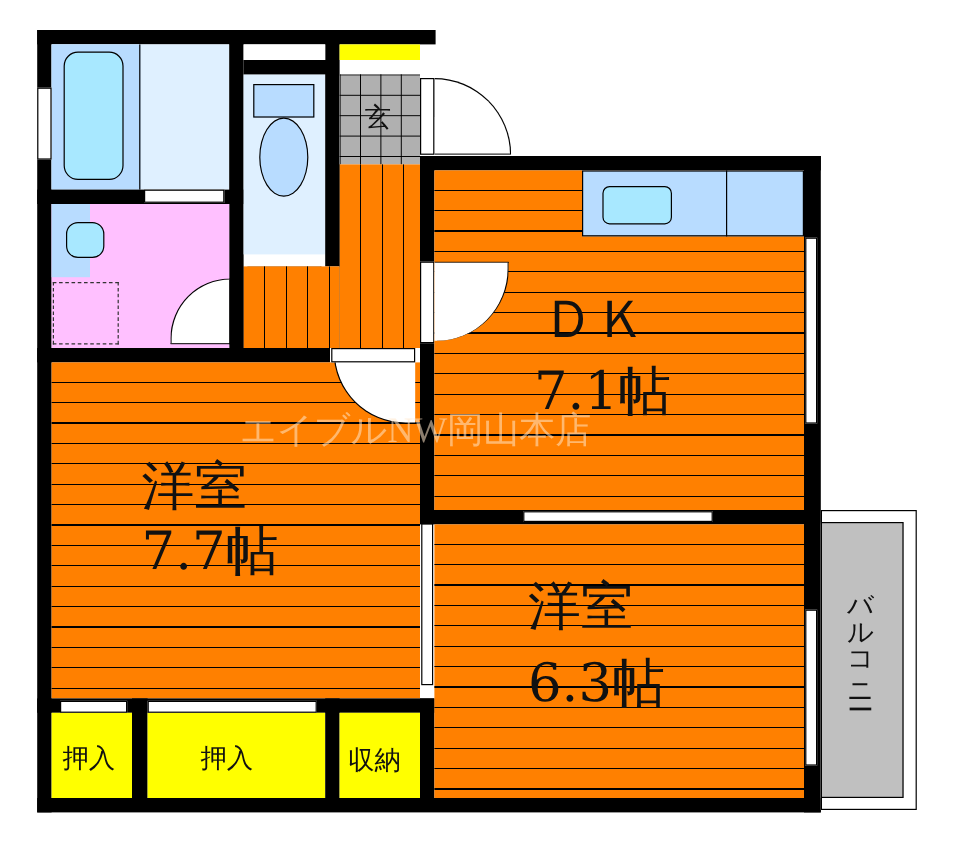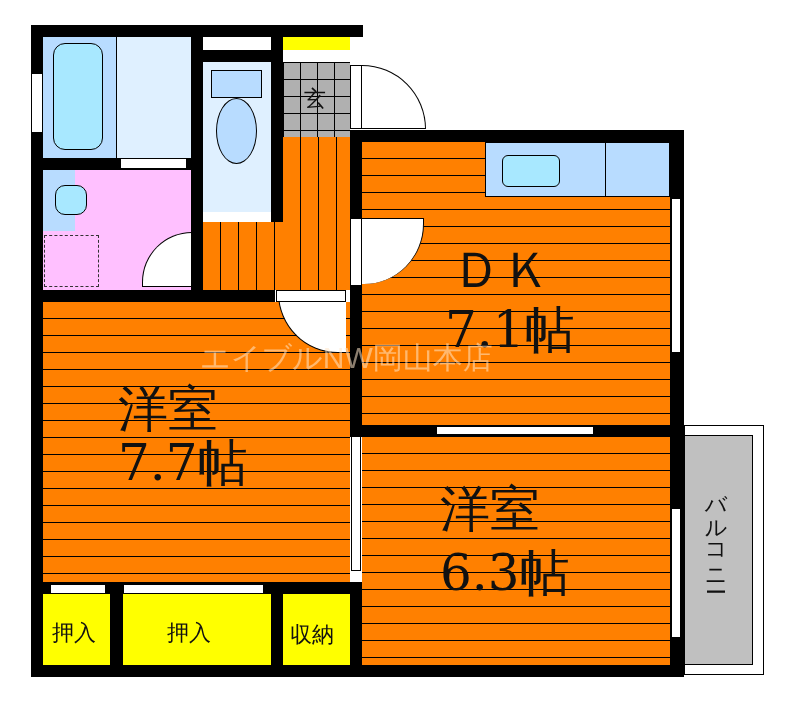--- a/index.html
+++ b/index.html
@@ -2,25 +2,25 @@
 <html><head>
 <meta charset="utf-8">
 <style>
 *{margin:0;padding:0;box-sizing:border-box;}
 body{width:794px;height:713px;background:#fff;position:relative;overflow:hidden;font-family:"DejaVu Serif","Liberation Serif",serif;}
 .abs{position:absolute;}
 .wall{position:absolute;background:#000;}
 .floor-h{background-color:#ff8000;background-image:repeating-linear-gradient(to bottom,transparent 0,transparent 16px,#000 16px,#000 17px);}
 .floor-v{background-color:#ff8000;background-image:repeating-linear-gradient(to right,transparent 0,transparent 17px,#000 17px,#000 18px);}
 .label{position:absolute;color:#111;white-space:nowrap;line-height:1;}
-.big{font-size:50px;}
+.big{font-size:44px;}
 .small{font-size:22px;font-family:"DejaVu Sans","Liberation Sans",sans-serif;}
 .win{position:absolute;background:#fff;border:1px solid #000;}
 .door{position:absolute;background:#fff;border:1px solid #000;}
-.watermark{position:absolute;color:rgba(255,230,200,0.55);font-size:30px;font-family:Liberation Sans, sans-serif;white-space:nowrap;}
+.watermark{position:absolute;color:rgba(255,230,200,0.55);font-size:30px;font-family:Liberation Serif, serif;white-space:nowrap;}
 </style>
 </head>
 <body>
 
 <div class="wall" style="left:31px;top:25px;width:332px;height:12px;"></div>
 <div class="wall" style="left:31px;top:25px;width:12px;height:652px;"></div>
 <div class="wall" style="left:31px;top:665px;width:653px;height:12px;"></div>
 <div class="wall" style="left:670px;top:130px;width:14px;height:547px;"></div>
 <div class="wall" style="left:350px;top:130px;width:334px;height:12px;"></div>
 

